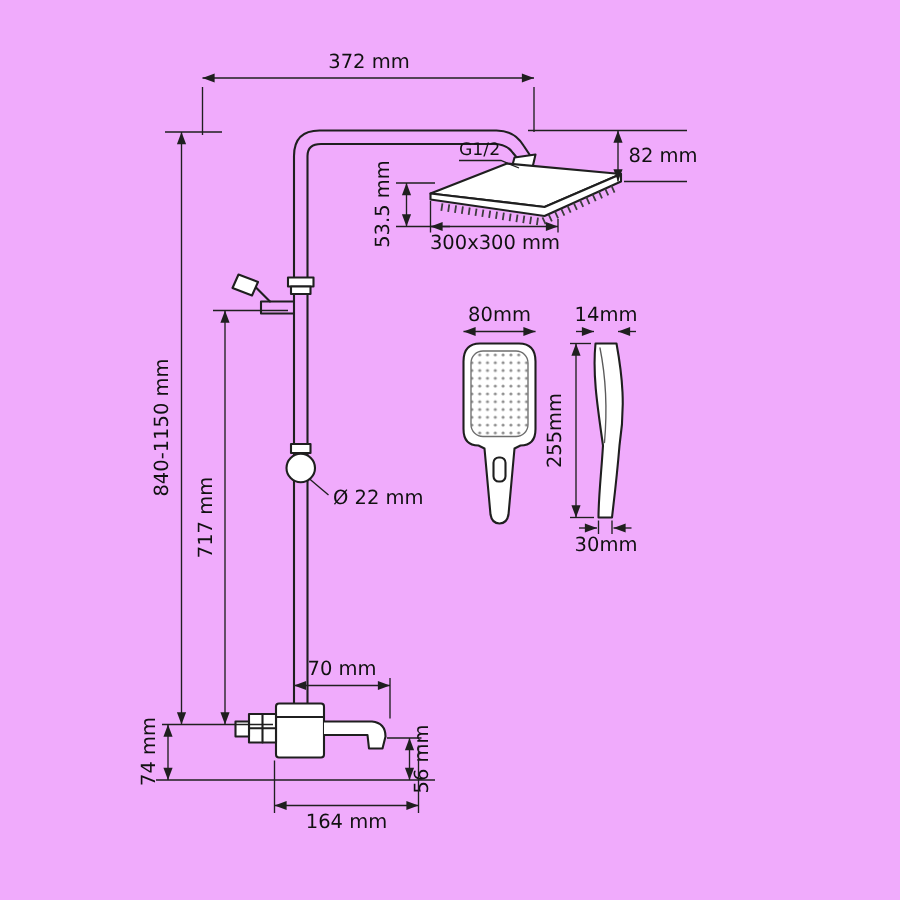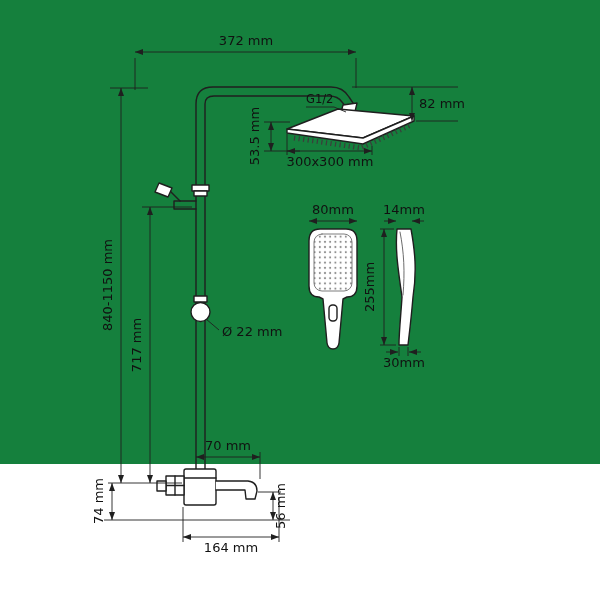--- a/index.html
+++ b/index.html
@@ -1,16 +1,16 @@
 <!DOCTYPE html>
 <html><head>
 <meta charset="utf-8">
 <style>
   html,body{margin:0;padding:0;background:#ffffff;width:600px;height:600px;overflow:hidden}
-  .canvas{width:600px;height:464px;background:#15803d}
+  .canvas{width:600px;height:600px;background:#f0abfc}
   svg{display:block}
   .obj path,.obj line,.obj rect,.obj circle,.obj polygon,.obj polyline{
     fill:none;stroke:#1f1f1f;stroke-width:1.4;stroke-linejoin:round;stroke-linecap:round}
   .obj .solid{fill:#ffffff}
   .obj .face{fill:url(#spray);stroke:#6e6e6e;stroke-width:.9}
   .obj .nozzles{stroke:#3c3c3c;stroke-width:5;stroke-dasharray:1.2 3.4;stroke-linecap:butt;fill:none}
   .obj .thin{stroke-width:.9;stroke:#5a5a5a}
   line.ext,polyline.ext{stroke:#1f1f1f;stroke-width:.9;fill:none}
   line.dimline{stroke:#1f1f1f;stroke-width:.9;marker-start:url(#arr);marker-end:url(#arr)}
   line.dimline-e{stroke:#1f1f1f;stroke-width:.9;marker-end:url(#arr)}

